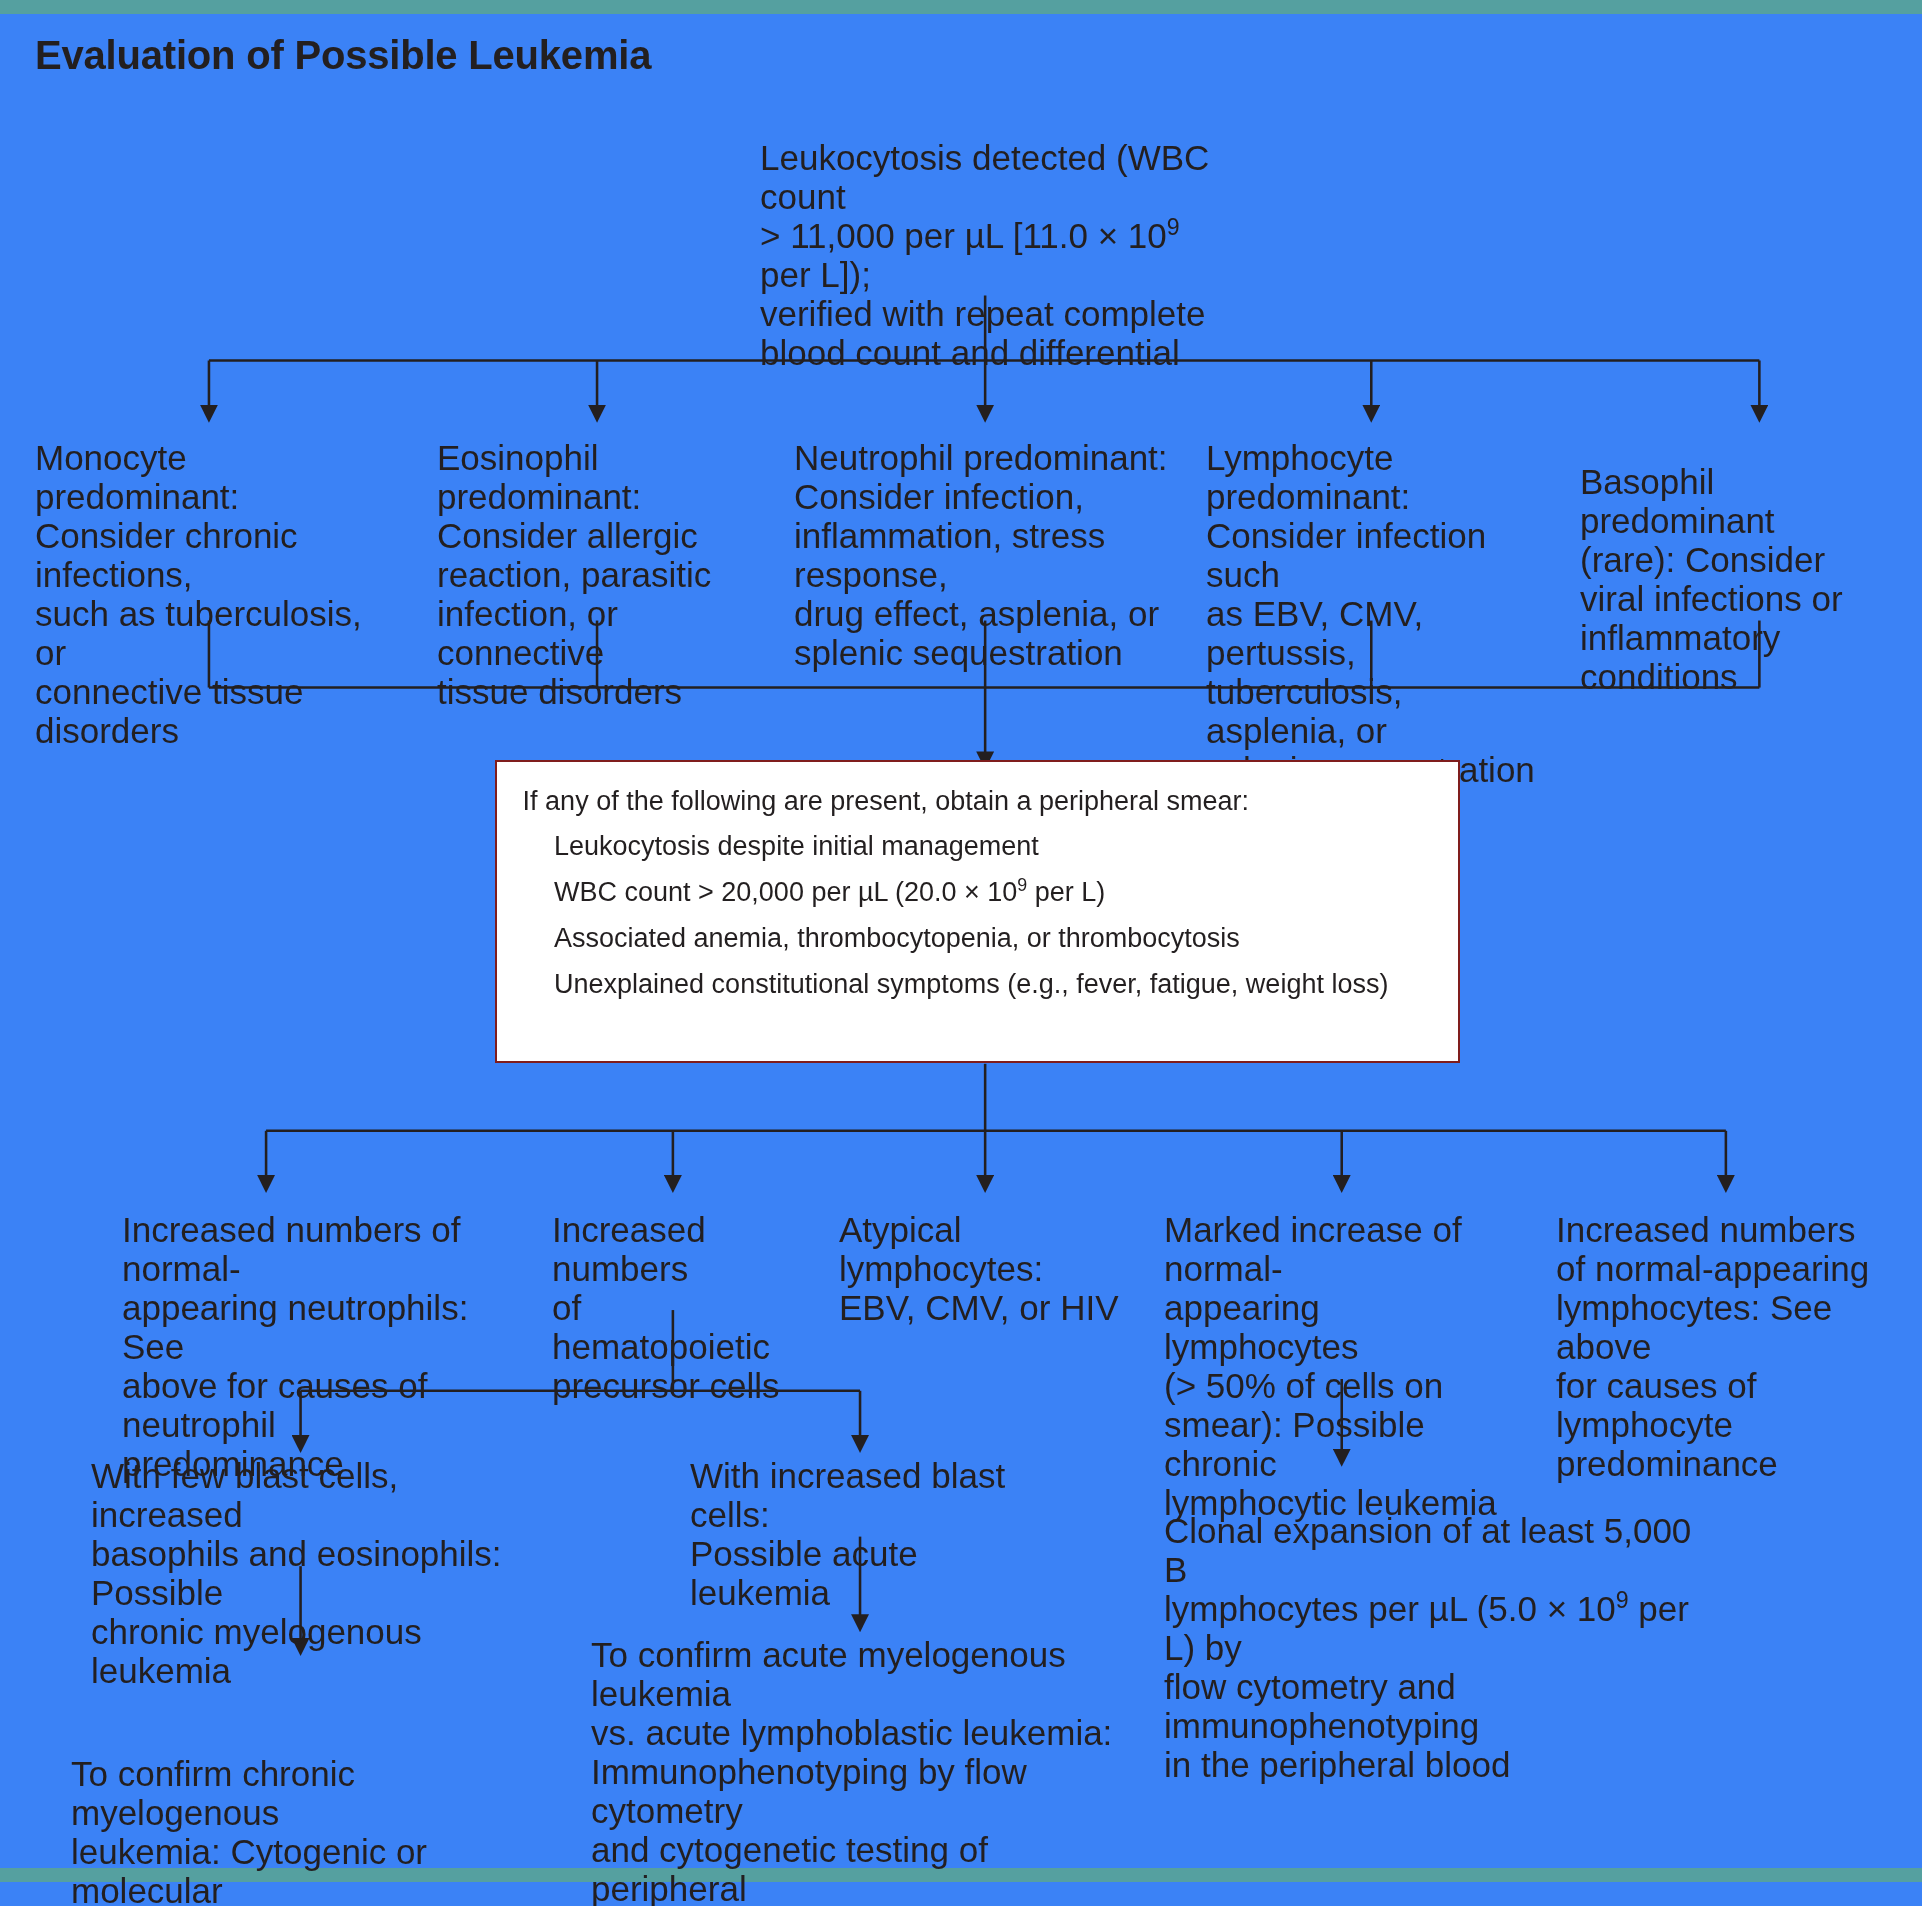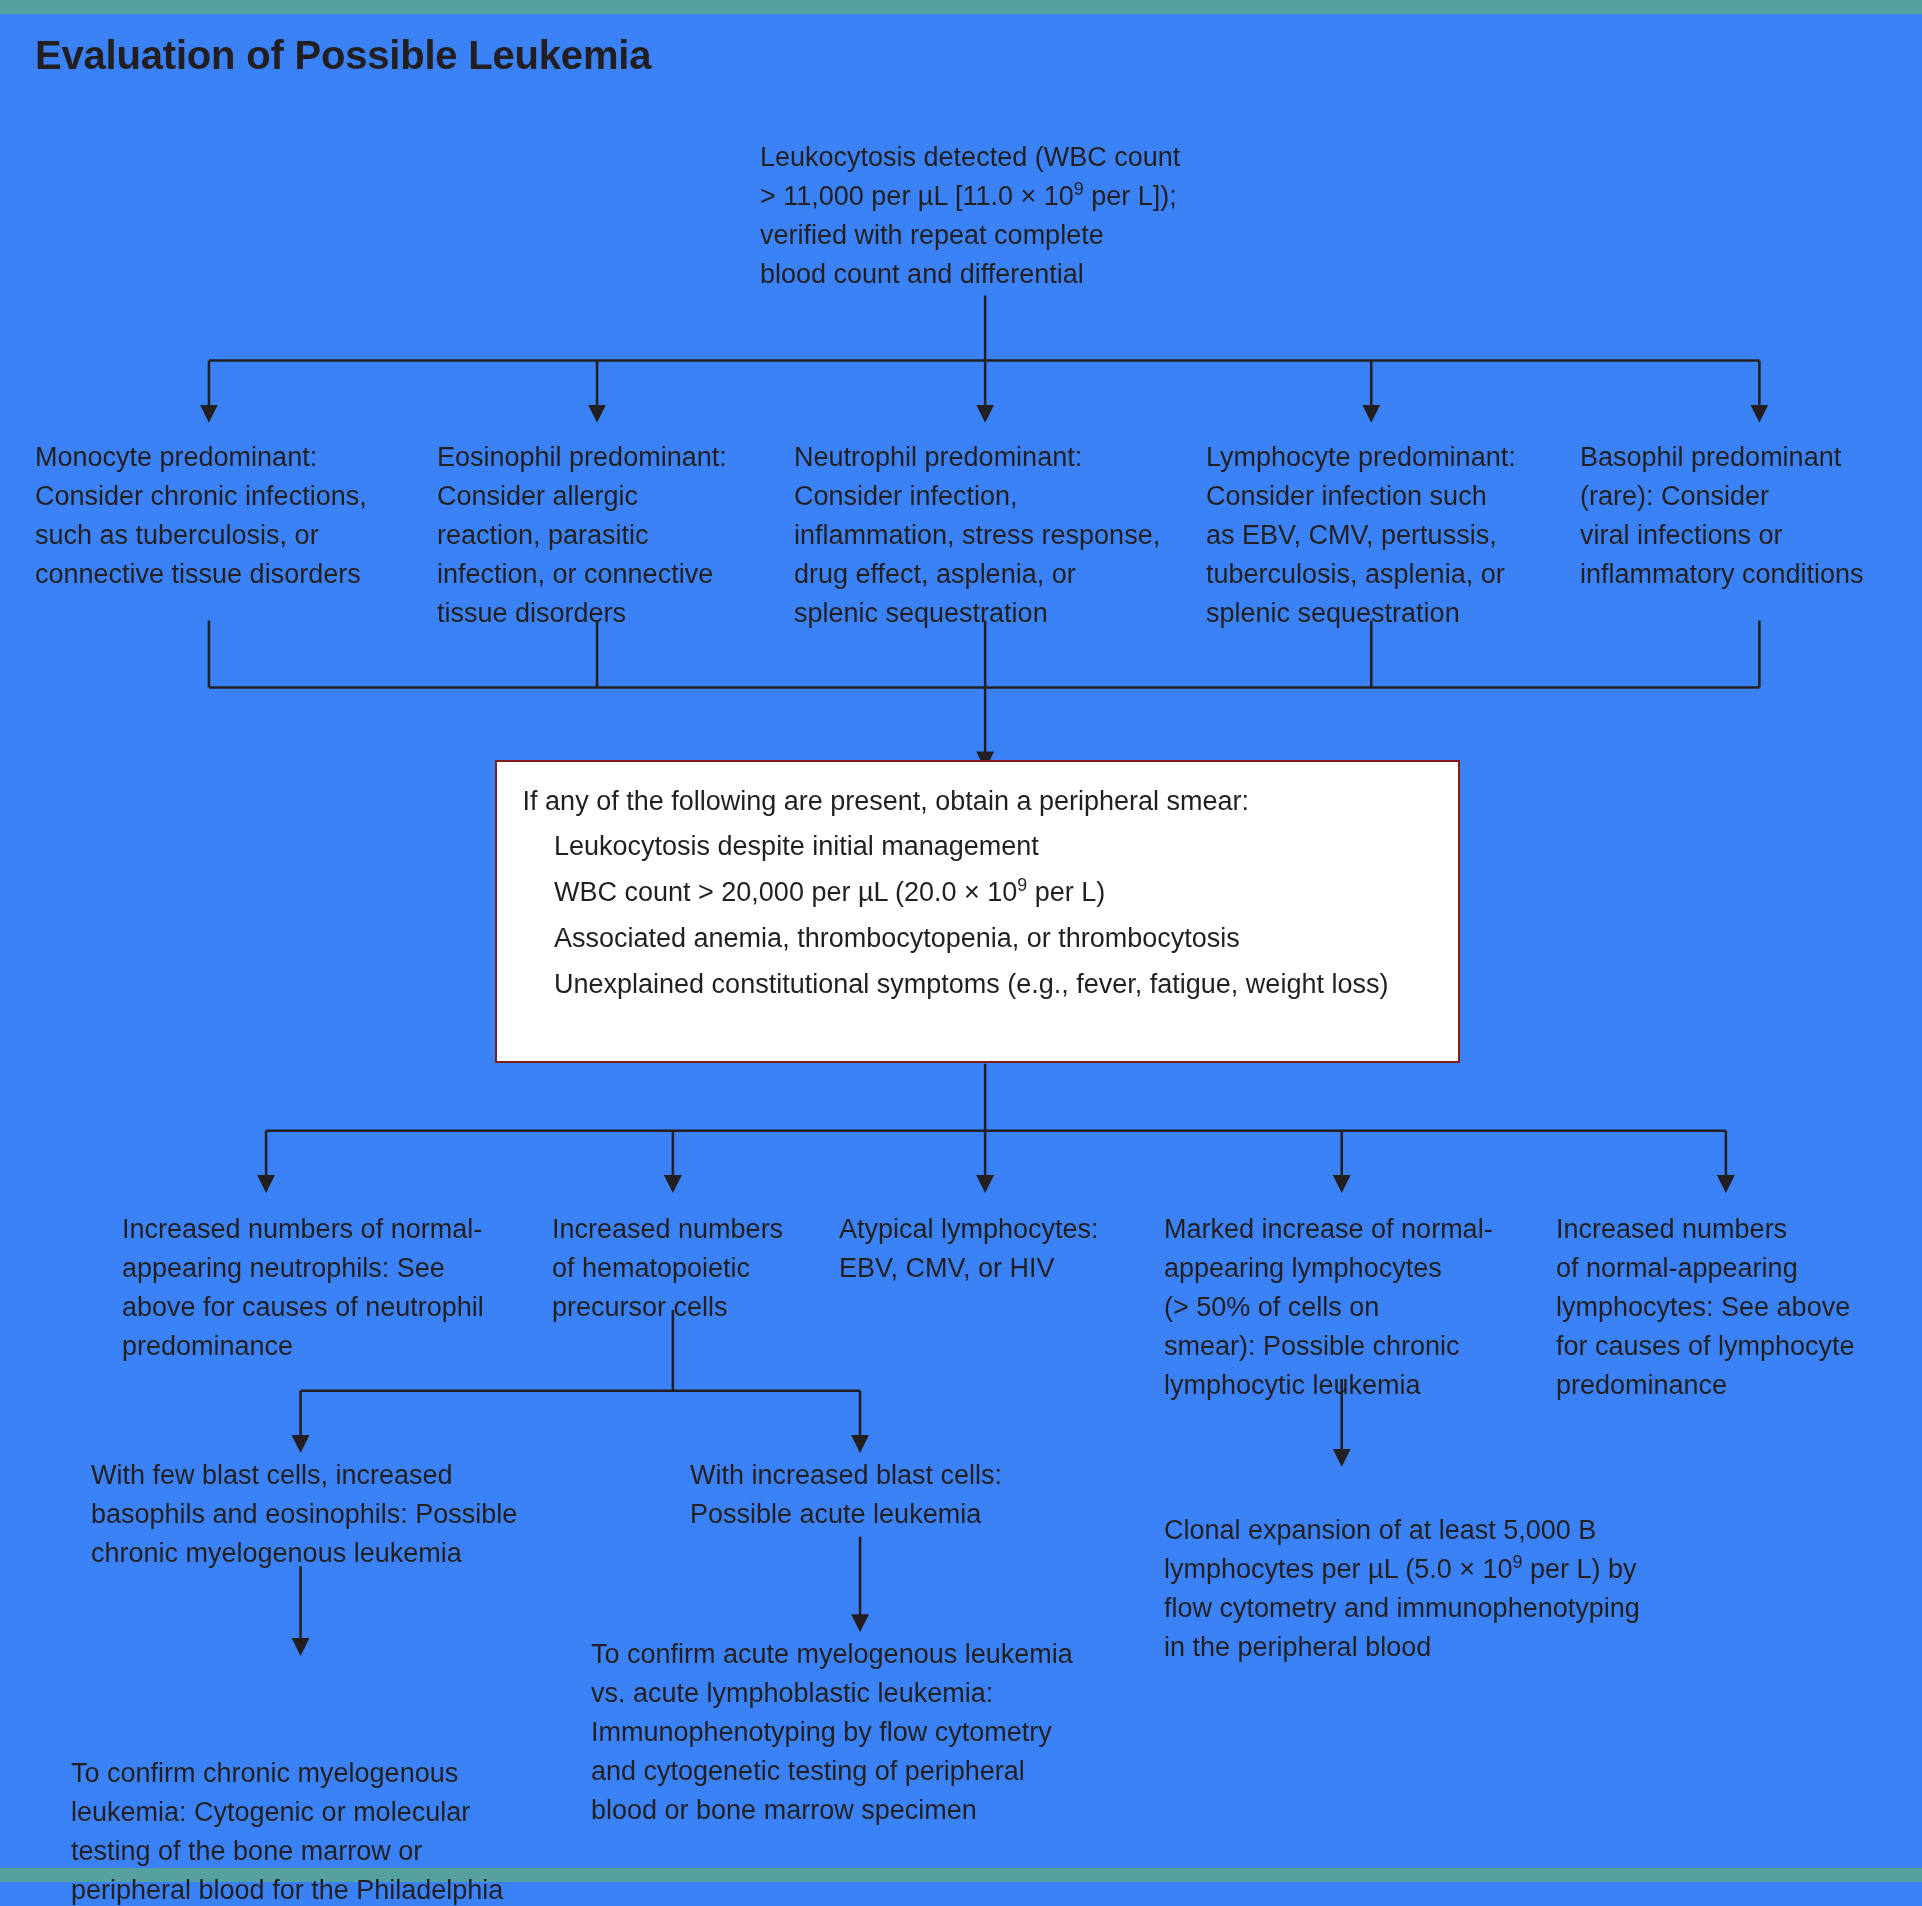--- a/index.html
+++ b/index.html
@@ -42,21 +42,21 @@
   #wires {
     position: absolute;
     left: 0;
     top: 0;
     width: 1923px;
     height: 1906px;
   }
 
   .node {
     position: absolute;
-    font-size: 27px;
+    font-size: 35px;
     line-height: 39px;
     color: #231f20;
     white-space: pre-line;
   }
 
   .boxed {
     position: absolute;
     border: 2px solid #7f1d1d;
     background: #ffffff;
     box-sizing: border-box;
@@ -154,21 +154,21 @@
 inflammation, stress response,
 drug effect, asplenia, or
 splenic sequestration</div>
 
   <div class="node" style="left:1206px; top:438px; width:345px;">Lymphocyte predominant:
 Consider infection such
 as EBV, CMV, pertussis,
 tuberculosis, asplenia, or
 splenic sequestration</div>
 
-  <div class="node" style="left:1580px; top:438px; width:335px;">Basophil predominant
+  <div class="node" style="left:1580px; top:462px; width:335px;">Basophil predominant
 (rare): Consider
 viral infections or
 inflammatory conditions</div>
 
   <div class="boxed" style="left:495px; top:760px; width:965px; height:303px;">
     <div class="box-lead">If any of the following are present, obtain a peripheral smear:</div>
     <div class="box-items">
       <span class="box-item">Leukocytosis despite initial management</span>
       <span class="box-item"><span>WBC count &gt; 20,000 per µL (20.0 × 10</span><sup>9</sup><span> per L)</span></span>
       <span class="box-item">Associated anemia, thrombocytopenia, or thrombocytosis</span>

